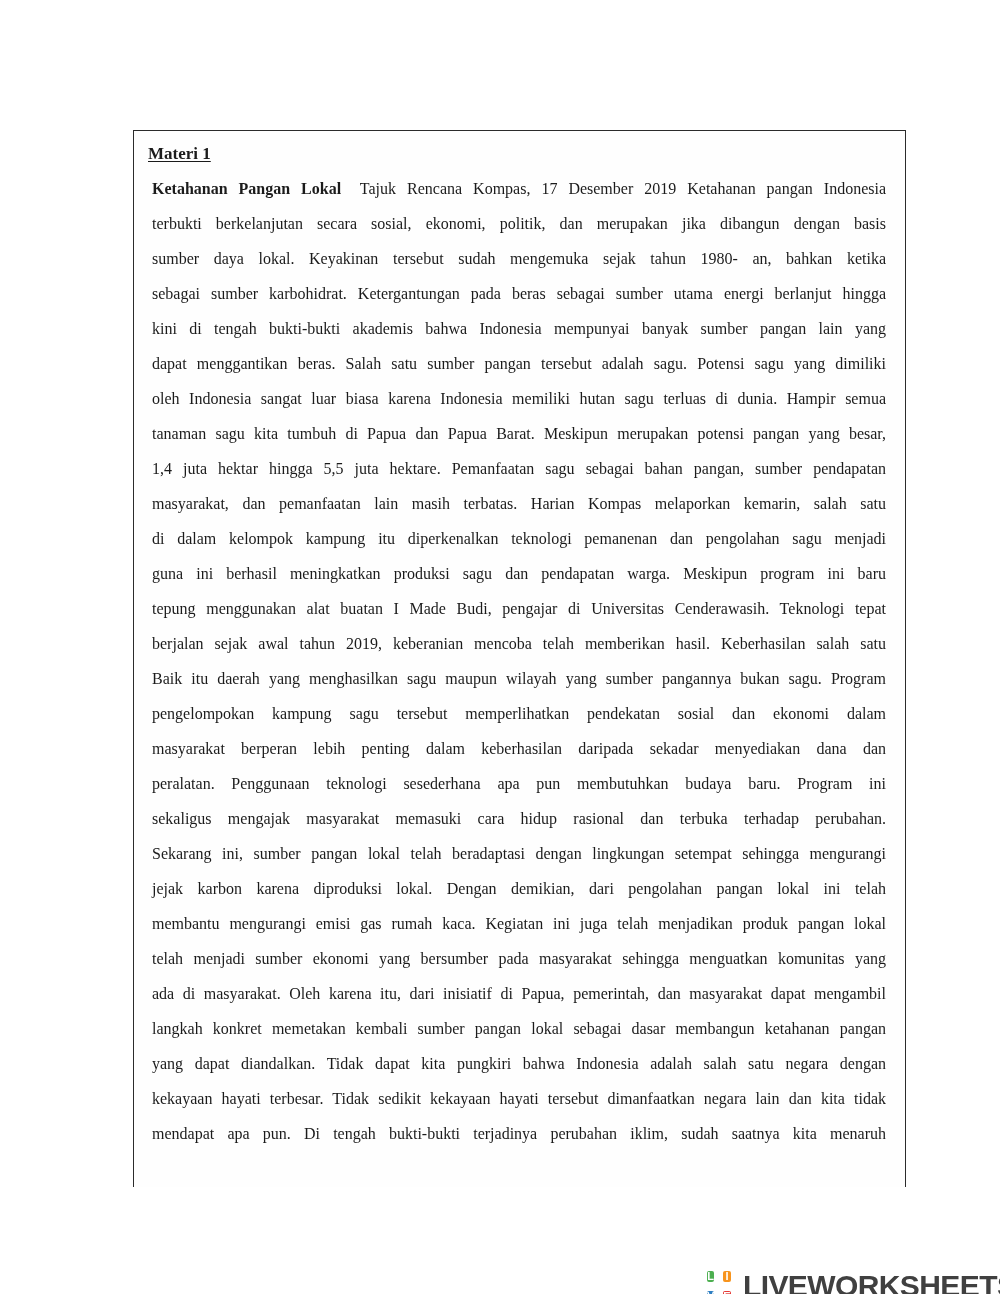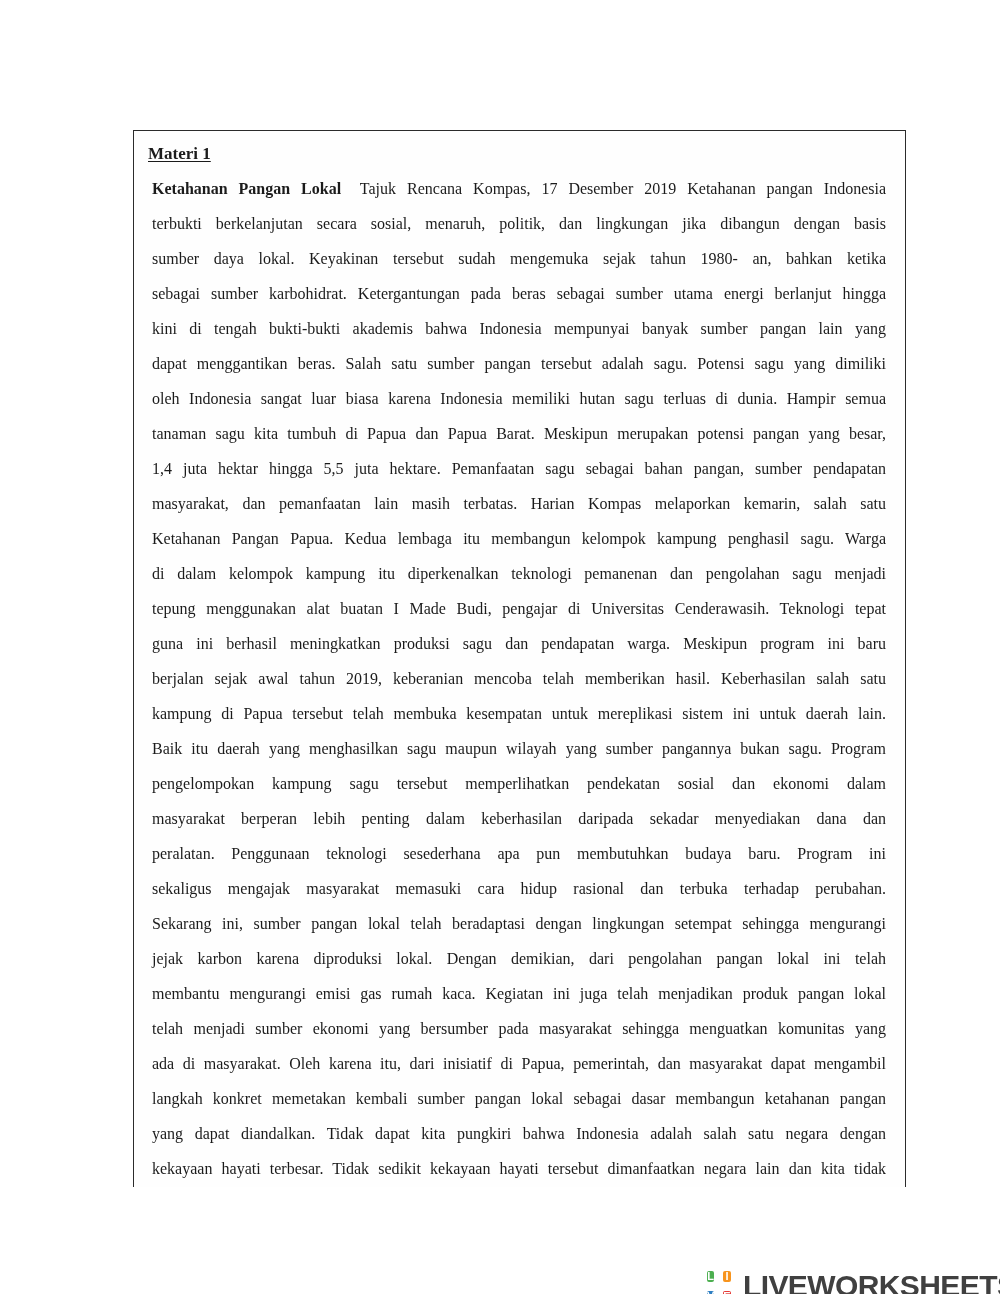--- a/index.html
+++ b/index.html
@@ -81,35 +81,33 @@
 </style>
 </head>
 <body>
 
 <div class="doc-box">
   <div class="doc-heading">Materi 1</div>
   <div class="line">
     <span class="b">Ketahanan Pangan Lokal</span><span> Tajuk Rencana Kompas, 17 Desember 2019 Ketahanan pangan Indonesia</span>
   </div>
   <div id="para-lines">
-      <div class="line">terbukti berkelanjutan secara sosial, menaruh, politik, dan lingkungan jika dibangun dengan basis</div>
+      <div class="line">terbukti berkelanjutan secara sosial, ekonomi, politik, dan merupakan jika dibangun dengan basis</div>
       <div class="line">sumber daya lokal. Keyakinan tersebut sudah mengemuka sejak tahun 1980- an, bahkan ketika</div>
       <div class="line">sebagai sumber karbohidrat. Ketergantungan pada beras sebagai sumber utama energi berlanjut hingga</div>
       <div class="line">kini di tengah bukti-bukti akademis bahwa Indonesia mempunyai banyak sumber pangan lain yang</div>
       <div class="line">dapat menggantikan beras. Salah satu sumber pangan tersebut adalah sagu. Potensi sagu yang dimiliki</div>
       <div class="line">oleh Indonesia sangat luar biasa karena Indonesia memiliki hutan sagu terluas di dunia. Hampir semua</div>
       <div class="line">tanaman sagu kita tumbuh di Papua dan Papua Barat. Meskipun merupakan potensi pangan yang besar,</div>
       <div class="line">1,4 juta hektar hingga 5,5 juta hektare. Pemanfaatan sagu sebagai bahan pangan, sumber pendapatan</div>
       <div class="line">masyarakat, dan pemanfaatan lain masih terbatas. Harian Kompas melaporkan kemarin, salah satu</div>
-      <div class="line">Ketahanan Pangan Papua. Kedua lembaga itu membangun kelompok kampung penghasil sagu. Warga</div>
       <div class="line">di dalam kelompok kampung itu diperkenalkan teknologi pemanenan dan pengolahan sagu menjadi</div>
+      <div class="line">guna ini berhasil meningkatkan produksi sagu dan pendapatan warga. Meskipun program ini baru</div>
       <div class="line">tepung menggunakan alat buatan I Made Budi, pengajar di Universitas Cenderawasih. Teknologi tepat</div>
-      <div class="line">guna ini berhasil meningkatkan produksi sagu dan pendapatan warga. Meskipun program ini baru</div>
       <div class="line">berjalan sejak awal tahun 2019, keberanian mencoba telah memberikan hasil. Keberhasilan salah satu</div>
-      <div class="line">kampung di Papua tersebut telah membuka kesempatan untuk mereplikasi sistem ini untuk daerah lain.</div>
       <div class="line">Baik itu daerah yang menghasilkan sagu maupun wilayah yang sumber pangannya bukan sagu. Program</div>
       <div class="line">pengelompokan kampung sagu tersebut memperlihatkan pendekatan sosial dan ekonomi dalam</div>
       <div class="line">masyarakat berperan lebih penting dalam keberhasilan daripada sekadar menyediakan dana dan</div>
       <div class="line">peralatan. Penggunaan teknologi sesederhana apa pun membutuhkan budaya baru. Program ini</div>
       <div class="line">sekaligus mengajak masyarakat memasuki cara hidup rasional dan terbuka terhadap perubahan.</div>
       <div class="line">Sekarang ini, sumber pangan lokal telah beradaptasi dengan lingkungan setempat sehingga mengurangi</div>
       <div class="line">jejak karbon karena diproduksi lokal. Dengan demikian, dari pengolahan pangan lokal ini telah</div>
       <div class="line">membantu mengurangi emisi gas rumah kaca. Kegiatan ini juga telah menjadikan produk pangan lokal</div>
       <div class="line">telah menjadi sumber ekonomi yang bersumber pada masyarakat sehingga menguatkan komunitas yang</div>
       <div class="line">ada di masyarakat. Oleh karena itu, dari inisiatif di Papua, pemerintah, dan masyarakat dapat mengambil</div>

